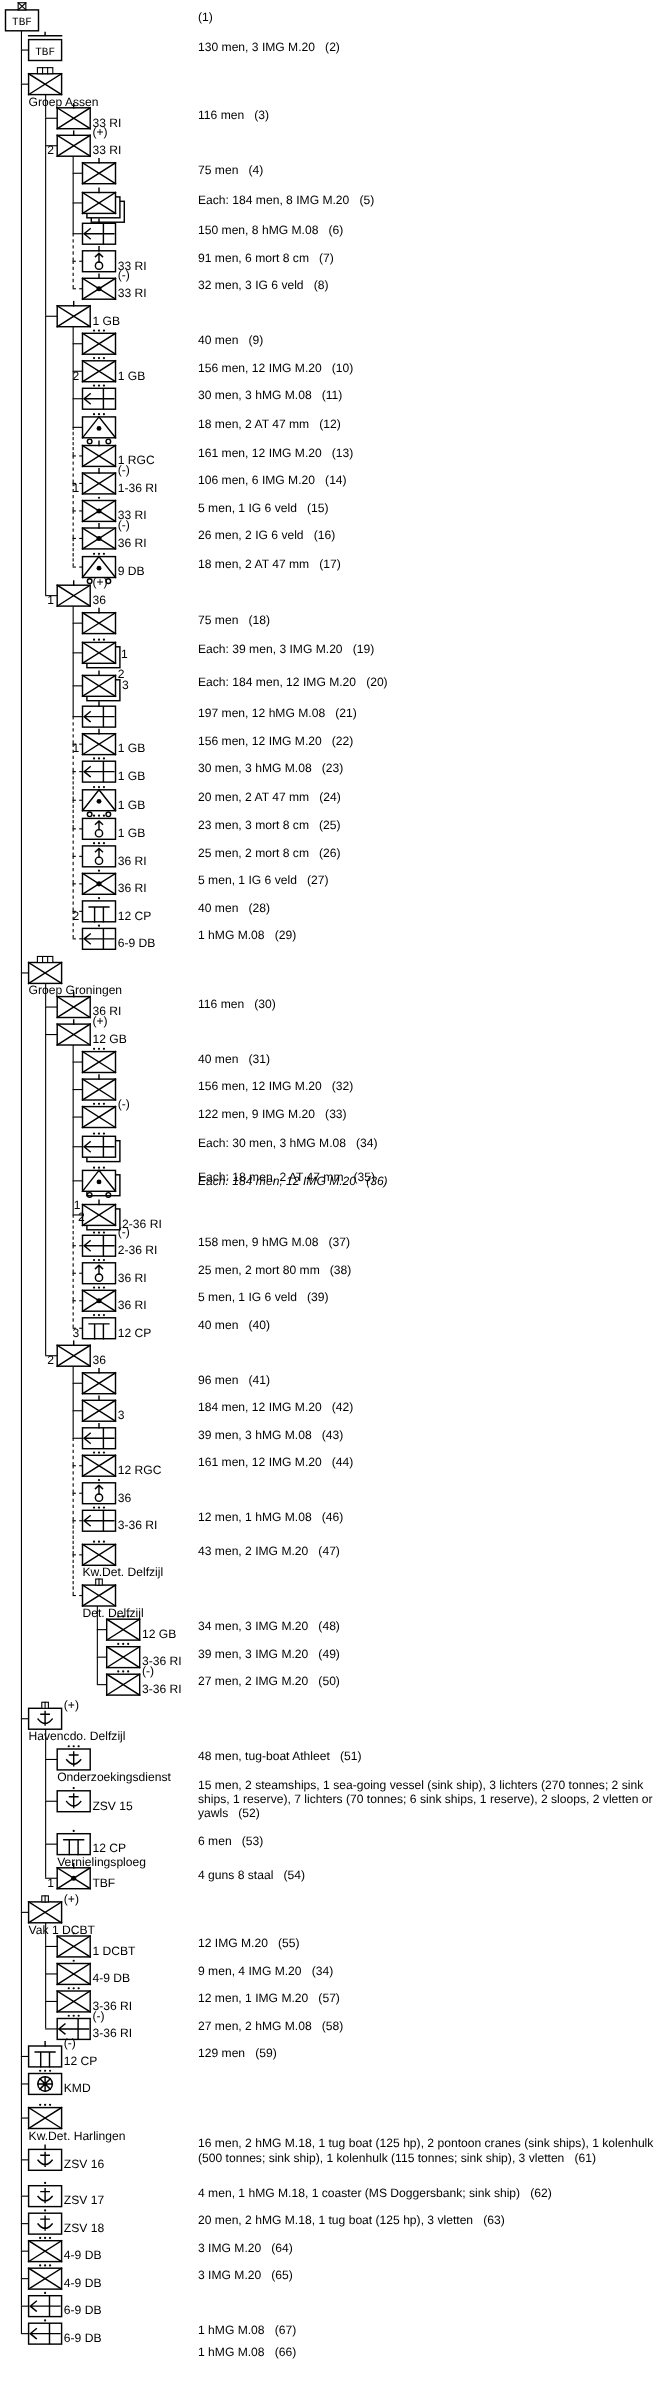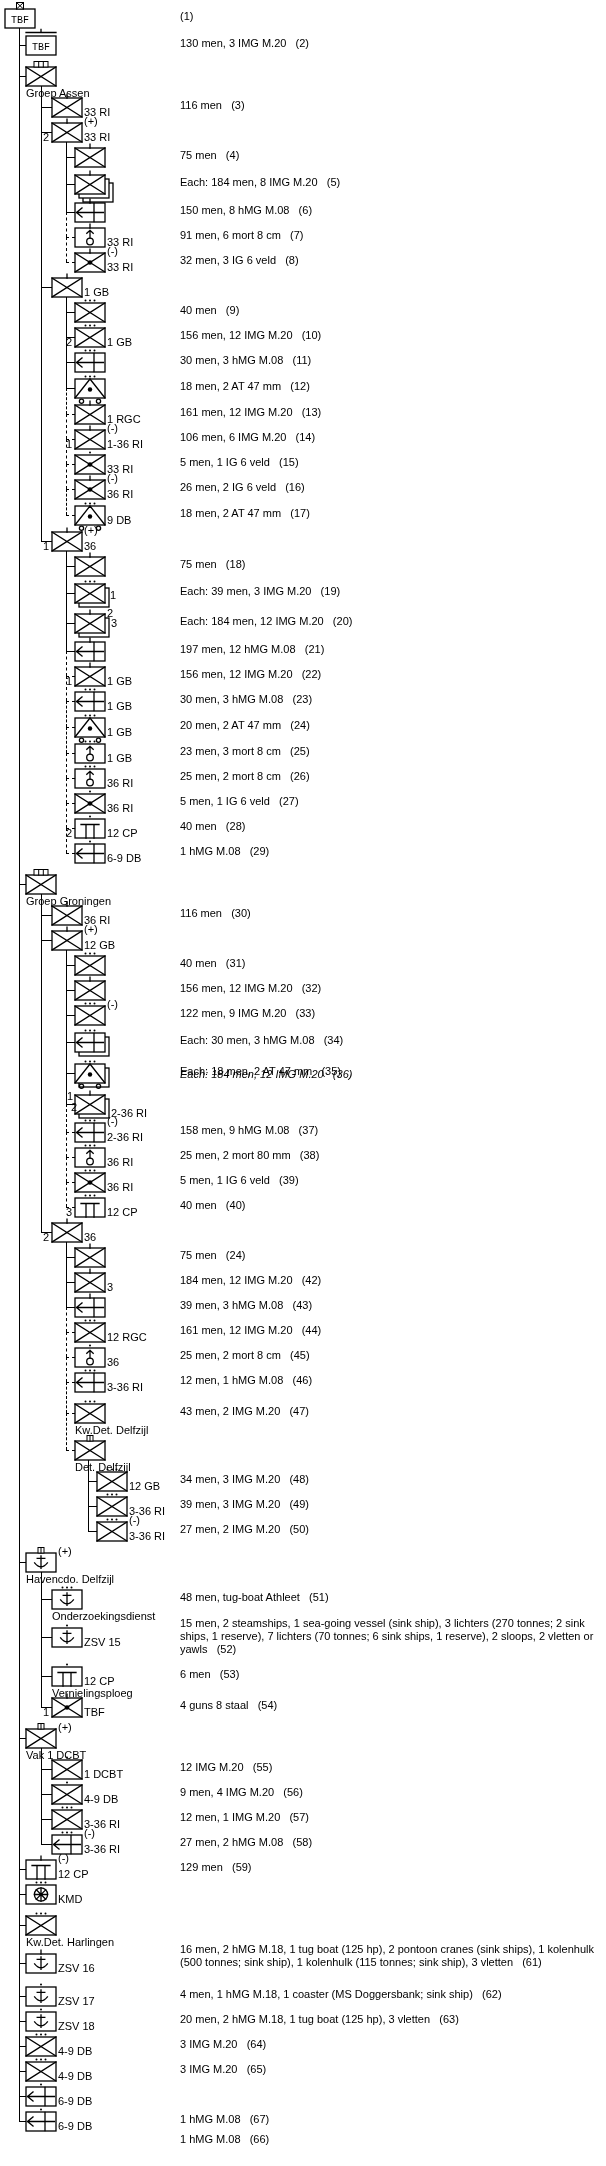--- a/index.html
+++ b/index.html
@@ -791,21 +791,21 @@
     </div>
     <div class="cell" style="left: 74px; top: 1241px;">
       <svg width="42" height="36" viewBox="0 0 42 36">
         <g stroke="#000" stroke-width="1.3" fill="none" stroke-linecap="square">
           <rect x="1" y="7" width="30" height="19" fill="#fff" stroke="#000" stroke-width="1.3"></rect>
           <path d="M1,7 L31,26 M31,7 L1,26"></path>
           <path d="M16,3.2 V7"></path>
         </g>
       </svg>
     </div>
-    <div class="note" style="top: 1249px;">75 men   (24)</div>
+    <div class="note" style="top: 1249px;">96 men   (41)</div>
     <div class="cell" style="left: 74px; top: 1266px;">
       <svg width="42" height="36" viewBox="0 0 42 36">
         <g stroke="#000" stroke-width="1.3" fill="none" stroke-linecap="square">
           <rect x="1" y="7" width="30" height="19" fill="#fff" stroke="#000" stroke-width="1.3"></rect>
           <path d="M1,7 L31,26 M31,7 L1,26"></path>
           <path d="M16,3.2 V7"></path>
         </g>
       </svg>
       <span class="lbl" style="left: 33px; top: 16px;">3</span>
     </div>
@@ -839,21 +839,20 @@
       <svg width="42" height="36" viewBox="0 0 42 36">
         <g stroke="#000" stroke-width="1.3" fill="none" stroke-linecap="square">
           <rect x="1" y="7" width="30" height="19" fill="#fff" stroke="#000" stroke-width="1.3"></rect>
           <circle cx="16" cy="20.5" r="3.3"></circle>
           <path d="M16,17.2 V9.5 M12.8,12.3 L16,9.3 L19.2,12.3"></path>
           <circle cx="16" cy="4.5" r="1" fill="#000" stroke="none"></circle>
         </g>
       </svg>
       <span class="lbl" style="left: 33px; top: 16px;">36</span>
     </div>
-    <div class="note" style="top: 1349px;">25 men, 2 mort 8 cm   (45)</div>
     <div class="cell" style="left: 74px; top: 1366px;">
       <svg width="42" height="36" viewBox="0 0 42 36">
         <g stroke="#000" stroke-width="1.3" fill="none" stroke-linecap="square">
           <rect x="1" y="7" width="30" height="19" fill="#fff" stroke="#000" stroke-width="1.3"></rect>
           <path d="M2.5,16.5 H29.5 M8,12 L2.5,16.5 L8,21 M20,7.5 V25.5"></path>
           <g fill="#000" stroke="none">
             <circle cx="11.5" cy="4.5" r="1"></circle>
             <circle cx="16" cy="4.5" r="1"></circle>
             <circle cx="20.5" cy="4.5" r="1"></circle>
           </g>
@@ -1023,21 +1022,21 @@
     <div class="cell" style="left: 51px; top: 1778px;">
       <svg width="42" height="36" viewBox="0 0 42 36">
         <g stroke="#000" stroke-width="1.3" fill="none" stroke-linecap="square">
           <rect x="1" y="7" width="30" height="19" fill="#fff" stroke="#000" stroke-width="1.3"></rect>
           <path d="M1,7 L31,26 M31,7 L1,26"></path>
           <circle cx="16" cy="4.5" r="1" fill="#000" stroke="none"></circle>
         </g>
       </svg>
       <span class="lbl" style="left: 33px; top: 16px;">4-9 DB</span>
     </div>
-    <div class="note" style="top: 1786px;">9 men, 4 IMG M.20   (56)</div>
+    <div class="note" style="top: 1786px;">9 men, 4 IMG M.20   (34)</div>
     <div class="cell" style="left: 51px; top: 1803px;">
       <svg width="42" height="36" viewBox="0 0 42 36">
         <g stroke="#000" stroke-width="1.3" fill="none" stroke-linecap="square">
           <rect x="1" y="7" width="30" height="19" fill="#fff" stroke="#000" stroke-width="1.3"></rect>
           <path d="M1,7 L31,26 M31,7 L1,26"></path>
           <g fill="#000" stroke="none">
             <circle cx="11.5" cy="4.5" r="1"></circle>
             <circle cx="16" cy="4.5" r="1"></circle>
             <circle cx="20.5" cy="4.5" r="1"></circle>
           </g>

